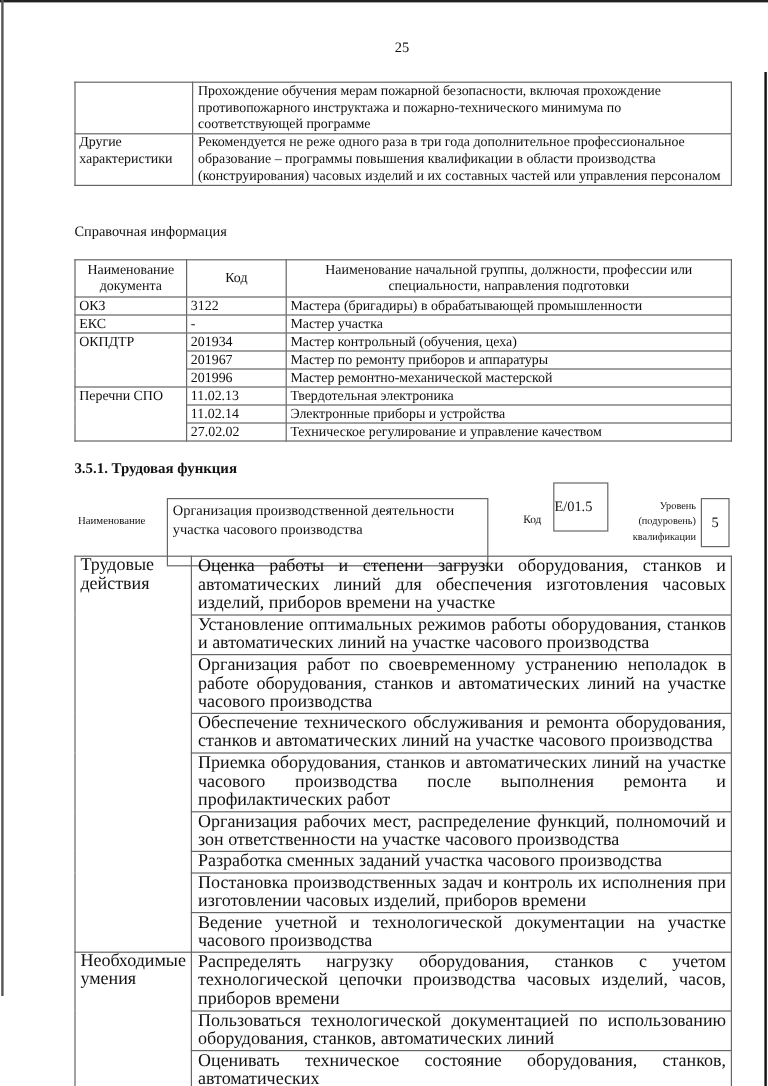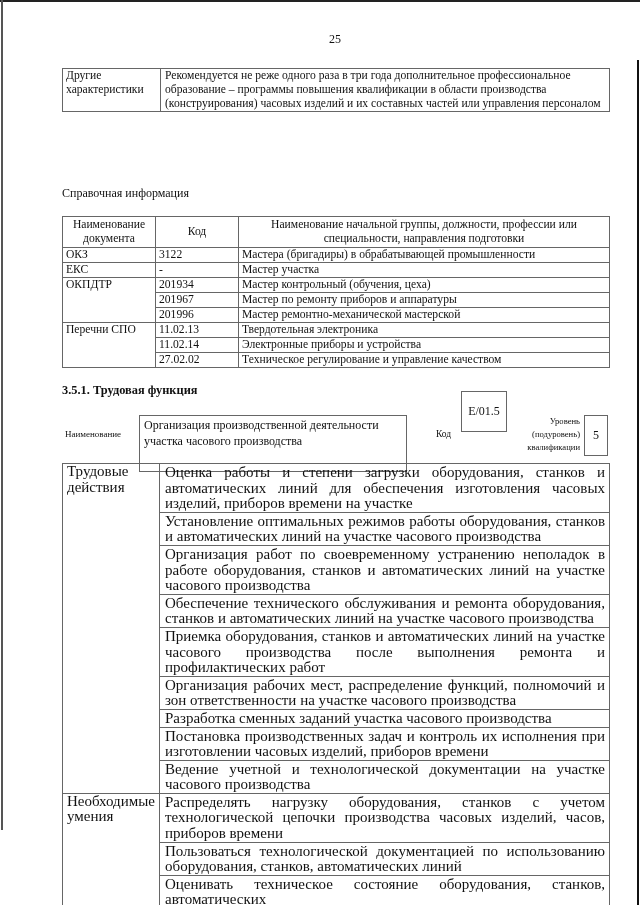--- a/index.html
+++ b/index.html
@@ -23,41 +23,45 @@
   #t2 th { text-align: center; vertical-align: middle; padding: 1px 3px; }
   #t2 td { padding: 0 3px; height: 14px; margin-left: 10px; }
   #t2 .c1 { width: 86px; margin-left: 36px; }
   #t2 .c2 { width: 76px; }
 
   .fn-title { position: absolute; left: 62px; top: 383px; font-size: 12.4px; font-weight: bold; }
   .fn-name-label { position: absolute; left: 65px; top: 429px; font-size: 9px; }
   .fn-name-box { position: absolute; left: 139px; top: 415px; width: 258px; height: 38px; border: 1px solid #666;
                  padding: 1px 4px 16px 4px; font-size: 12px; line-height: 16px; }
   .fn-code-label { position: absolute; left: 436px; top: 429px; font-size: 9.5px; }
-  .fn-code-box { position: absolute; left: 461px; top: 391px; width: 44px; height: 39px; border: 1px solid #666;
-                 font-size: 12px; line-height: 39px; text-align: center; }
+  .fn-code-box { position: absolute; left: 461px; top: 402px; width: 44px; height: 39px; border: 1px solid #666;
+                 font-size: 12px; line-height: 39px; }
   .fn-level-label { position: absolute; left: 508px; top: 415px; width: 72px; font-size: 8.6px; line-height: 13px; text-align: right; }
   .fn-level-box { position: absolute; left: 584px; top: 415px; width: 22px; height: 39px; border: 1px solid #666;
                   font-size: 12px; line-height: 39px; text-align: center; }
 
   #t3 { left: 62px; top: 463px; width: 548px; line-height: 15.6px; font-size: 15px; }
   #t3 td.c1 { width: 89px; padding-left: 4px; }
   #t3 td.c2 { text-align: justify; text-align-last: left; padding: 1px 4px 0 5px; }
 </style>
 </head>
 <body>
 
 <div class="frame-top"></div>
 <div class="frame-left"></div>
 <div class="frame-right"></div>
 
 <div class="page-num">25</div>
 
 <table id="t1">
   <tbody>
+      <tr>
+    <td class="c1"></td>
+    <td class="c2">Прохождение обучения мерам пожарной безопасности, включая прохождение противопожарного инструктажа и пожарно-технического минимума по соответствующей программе</td>
+  </tr>
   <tr>
     <td class="c1">Другие характеристики</td>
     <td class="c2">Рекомендуется не реже одного раза в три года дополнительное профессиональное образование – программы повышения квалификации в области производства (конструирования) часовых изделий и их составных частей или управления персоналом</td>
   </tr>
 </tbody>
   </table>
 
 <div class="sec-label">Справочная информация</div>
 
 <table id="t2">

